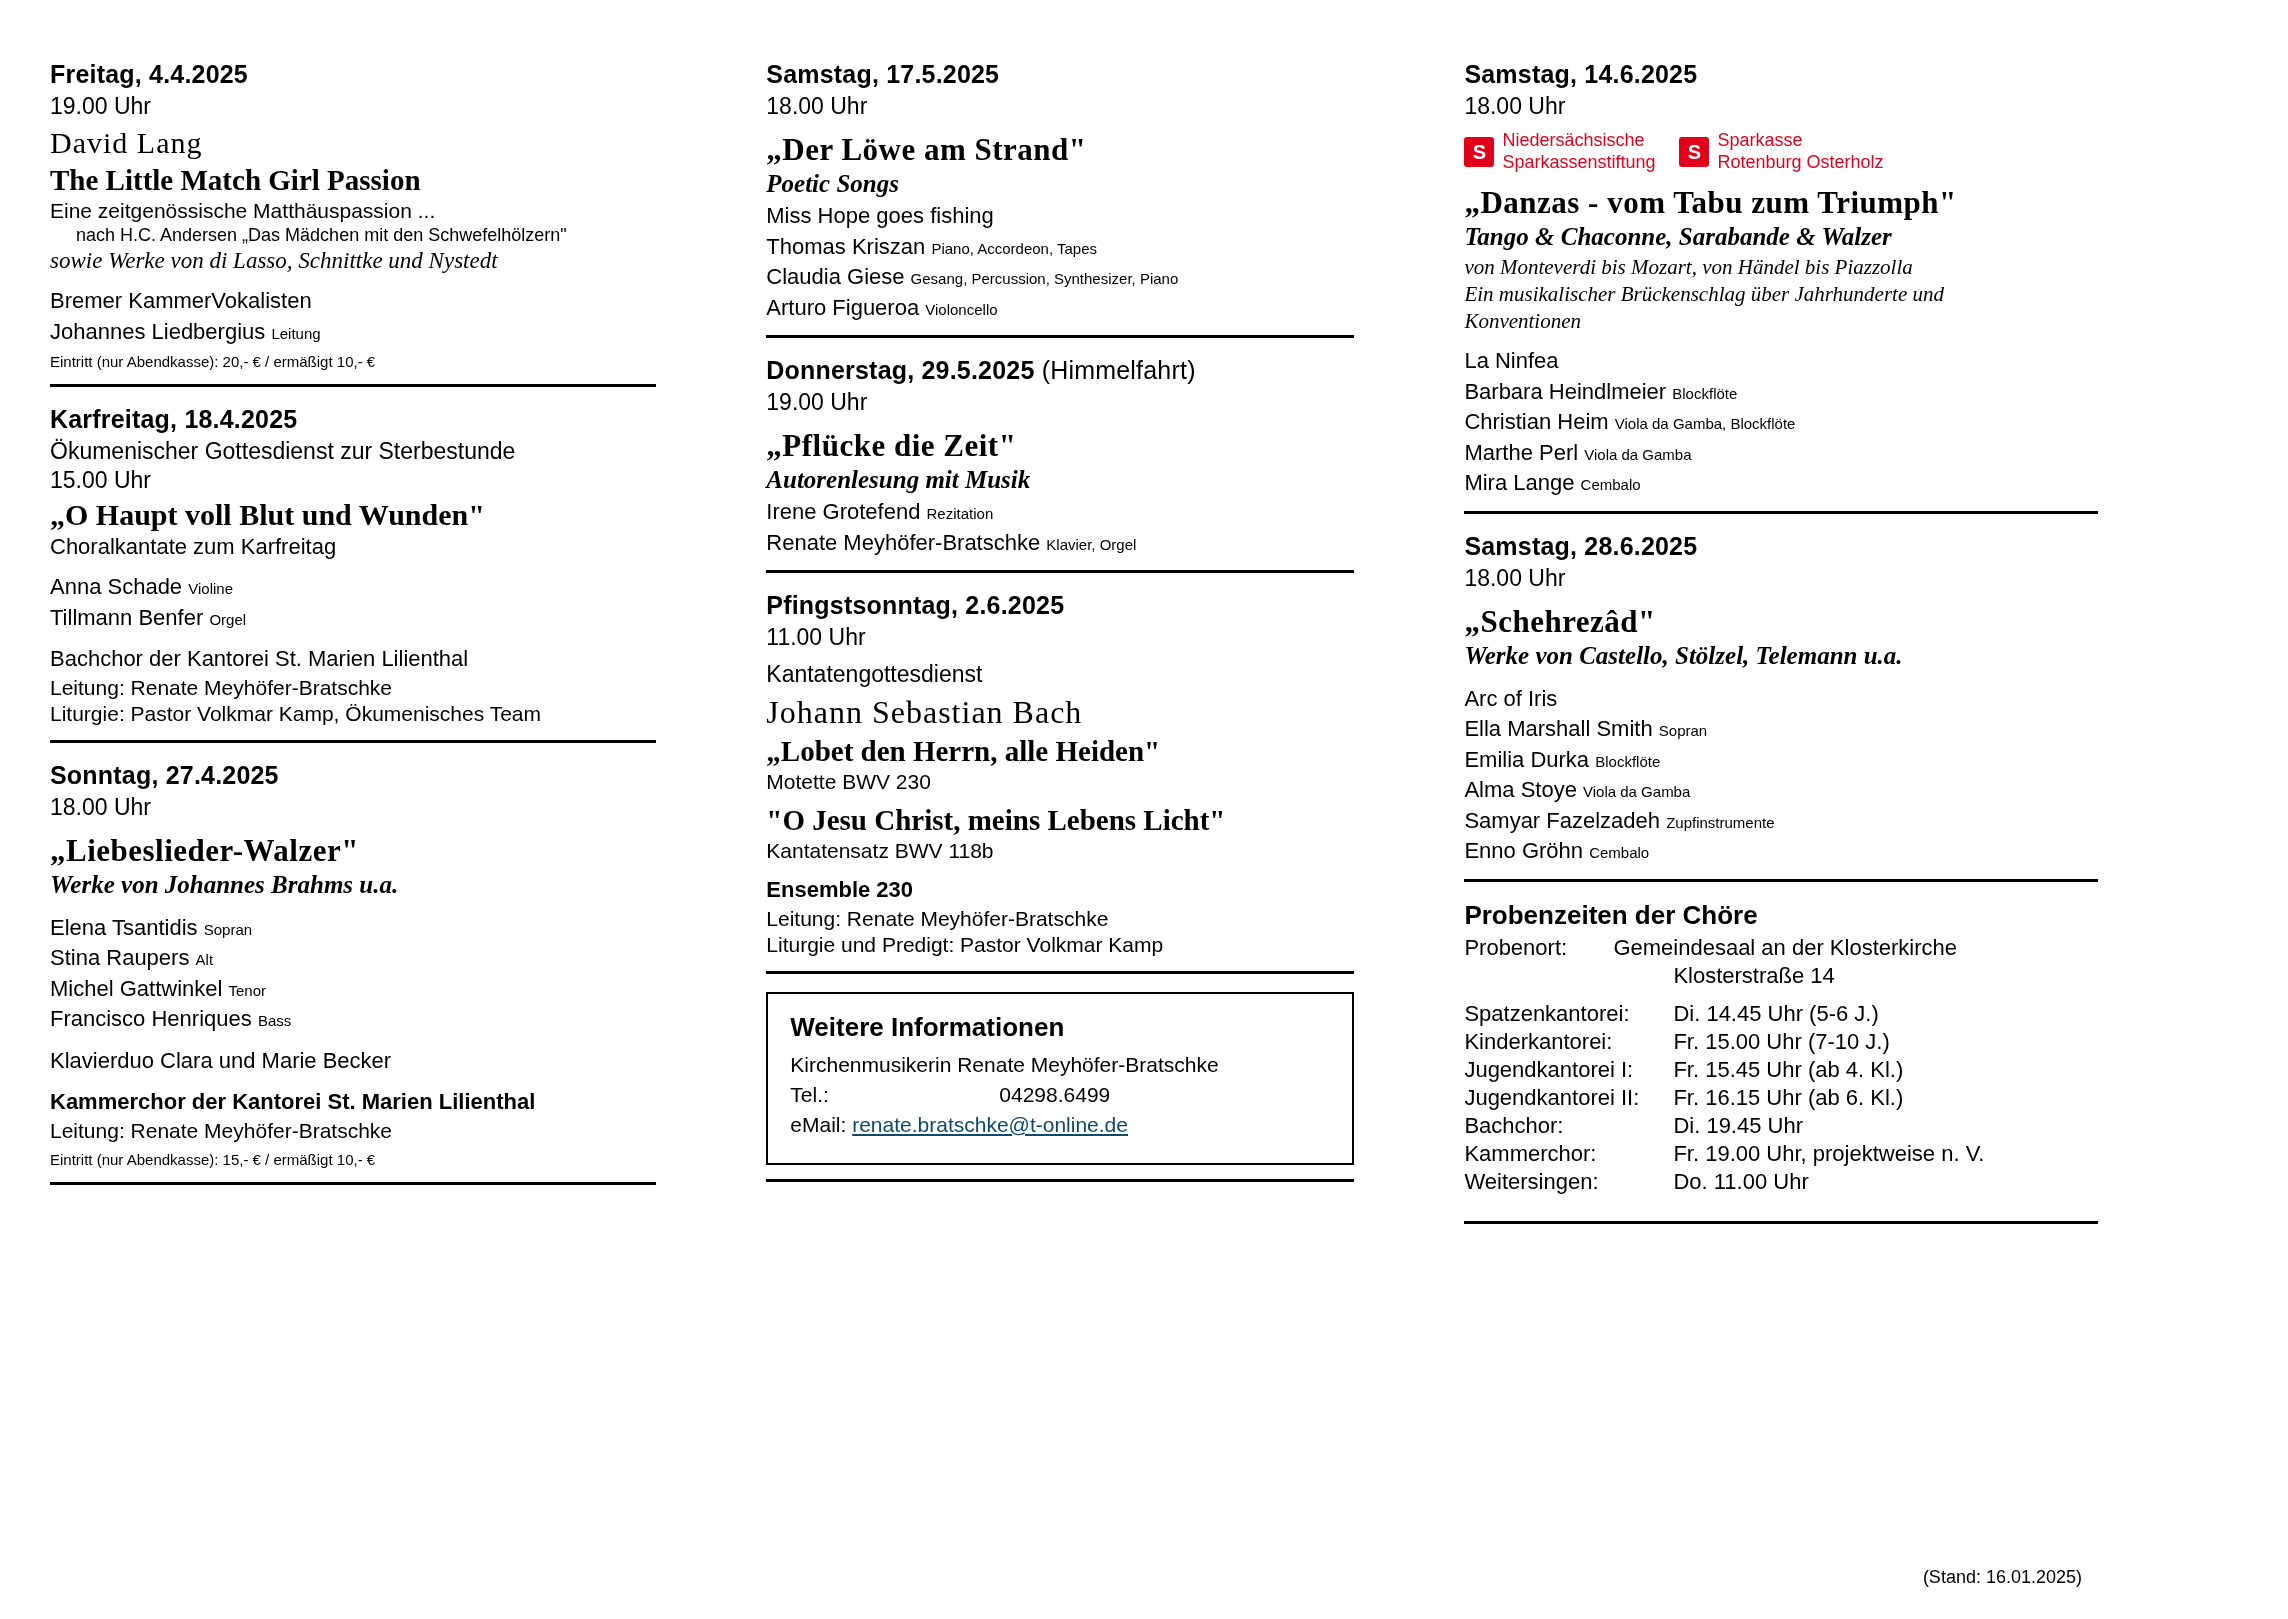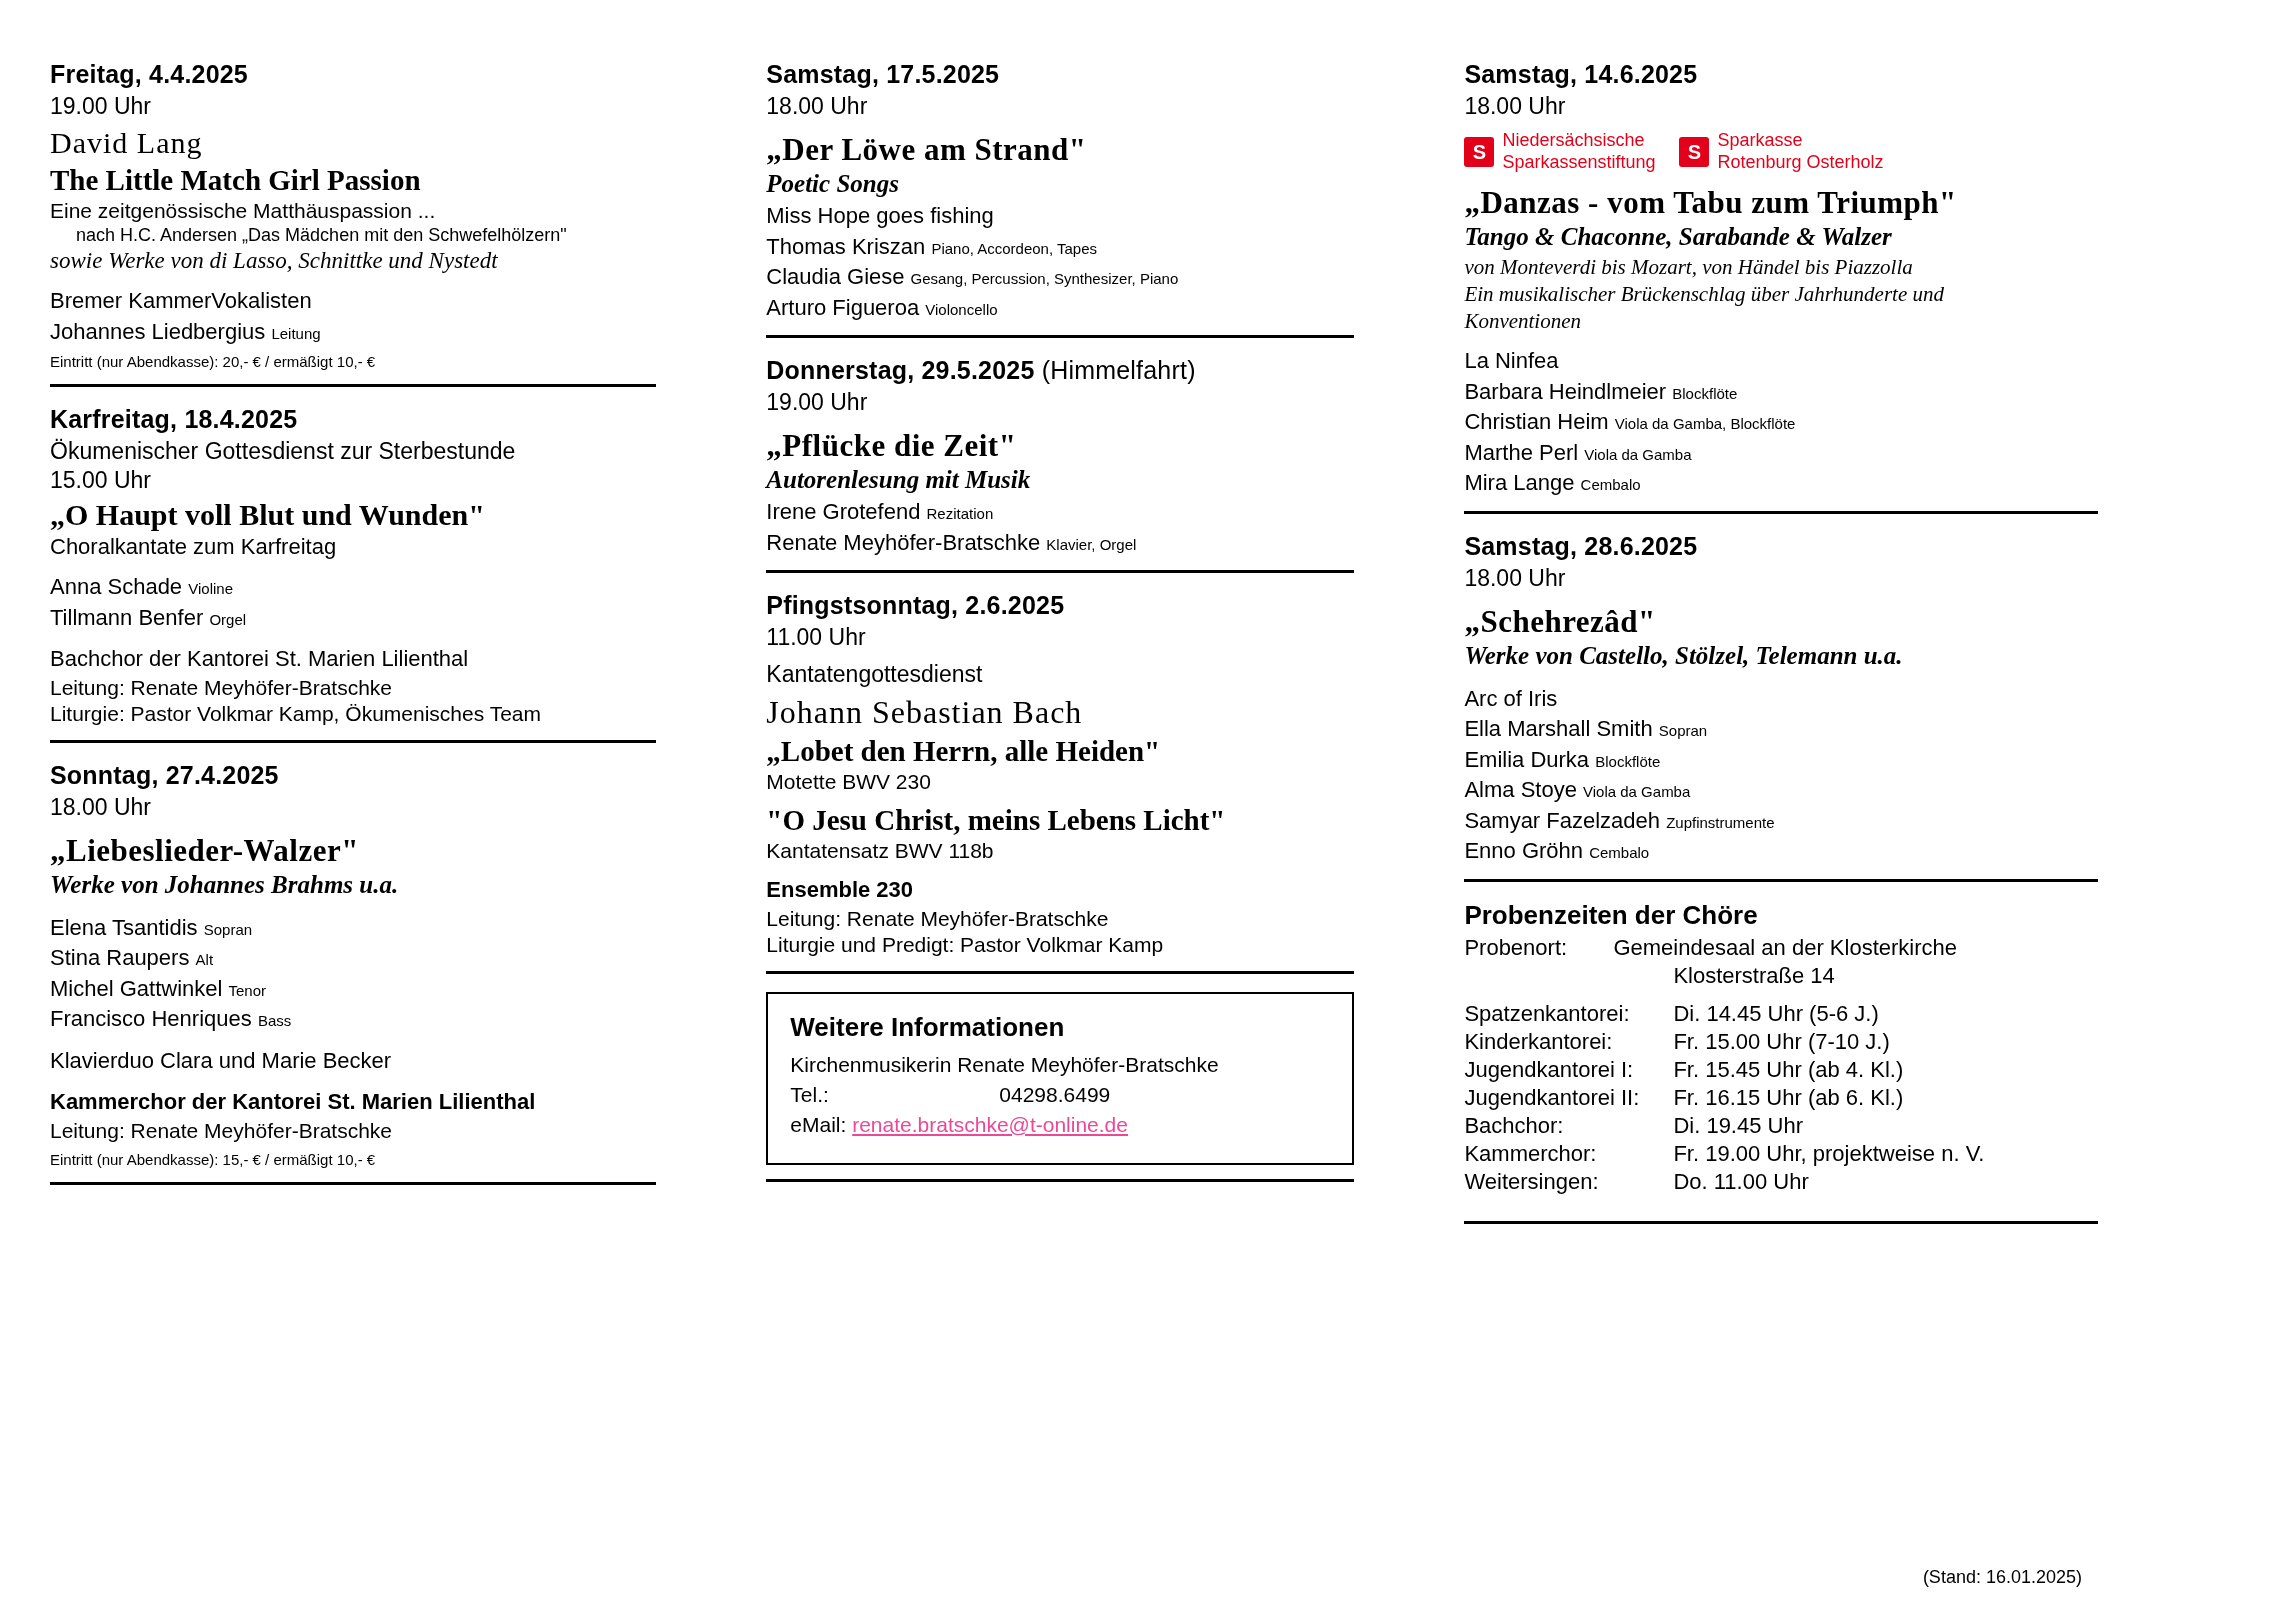--- a/index.html
+++ b/index.html
@@ -162,21 +162,21 @@
   .infobox .ib-title {
     font-size: 26px;
     font-weight: bold;
     margin-bottom: 10px;
   }
   .infobox .ib-line {
     font-size: 21px;
     margin: 6px 0;
   }
   .mail-link {
-    color: #ec4899;
+    color: #0c4a6e;
     text-decoration: underline;
   }
   .label-col { display: inline-block; min-width: 209px; }
   .rehearsal-title {
     font-size: 26px;
     font-weight: bold;
     margin-bottom: 4px;
   }
   .stand {
     position: absolute;

